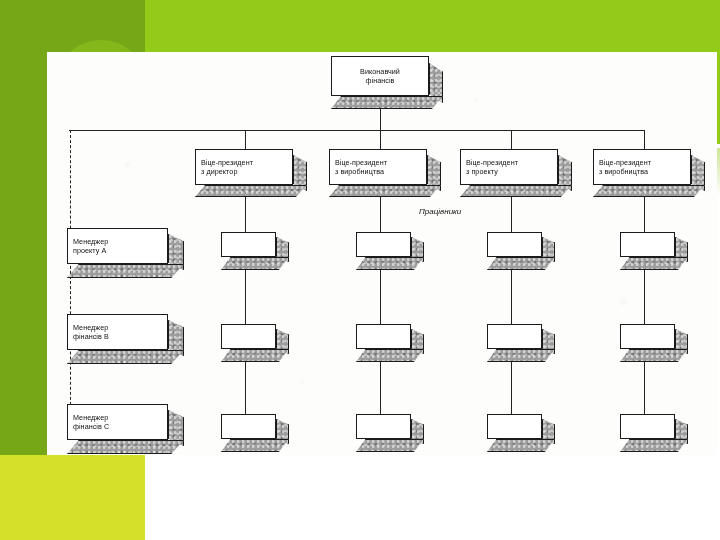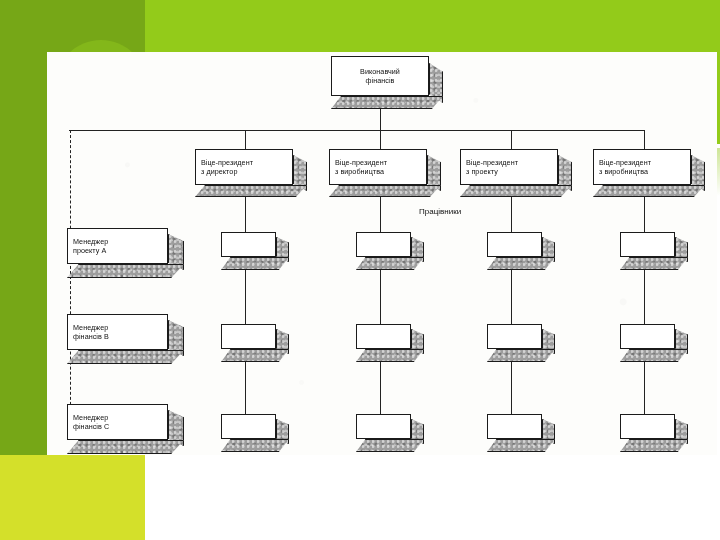--- a/index.html
+++ b/index.html
@@ -185,21 +185,21 @@
 
     <div class="box3d" style="left:546px; top:97px; width:98px; height:36px;">
       <div class="side" style="left:98px; top:6px; width:14px; height:36px; clip-path:polygon(0 0,100% 20%,100% 100%,0 80%);"></div>
       <div class="bottom" style="left:0px; top:36px; width:112px; height:12px; clip-path:polygon(9% 0,100% 0,90% 100%,0 100%);"></div>
       <div class="face">
         <span class="lbl">Віце-президент</span>
         <span class="lbl">з виробництва</span>
       </div>
     </div>
 
-    <div class="free-label" style="left:372px; top:155px;">Працівники</div>
+    <div class="free-label" style="left:372px; top:155px;font-style:italic;">Працівники</div>
 
     <div class="dash-v" style="left:23px; top:78px; height:290px;"></div>
 
     <div class="dash-h" style="left:23px; top:192px; width:18px;"></div>
     <div class="arrow-r" style="left:41px; top:189px;"></div>
 
     <div class="dash-h" style="left:23px; top:278px; width:18px;"></div>
     <div class="arrow-r" style="left:41px; top:275px;"></div>
 
     <div class="dash-h" style="left:23px; top:368px; width:18px;"></div>

